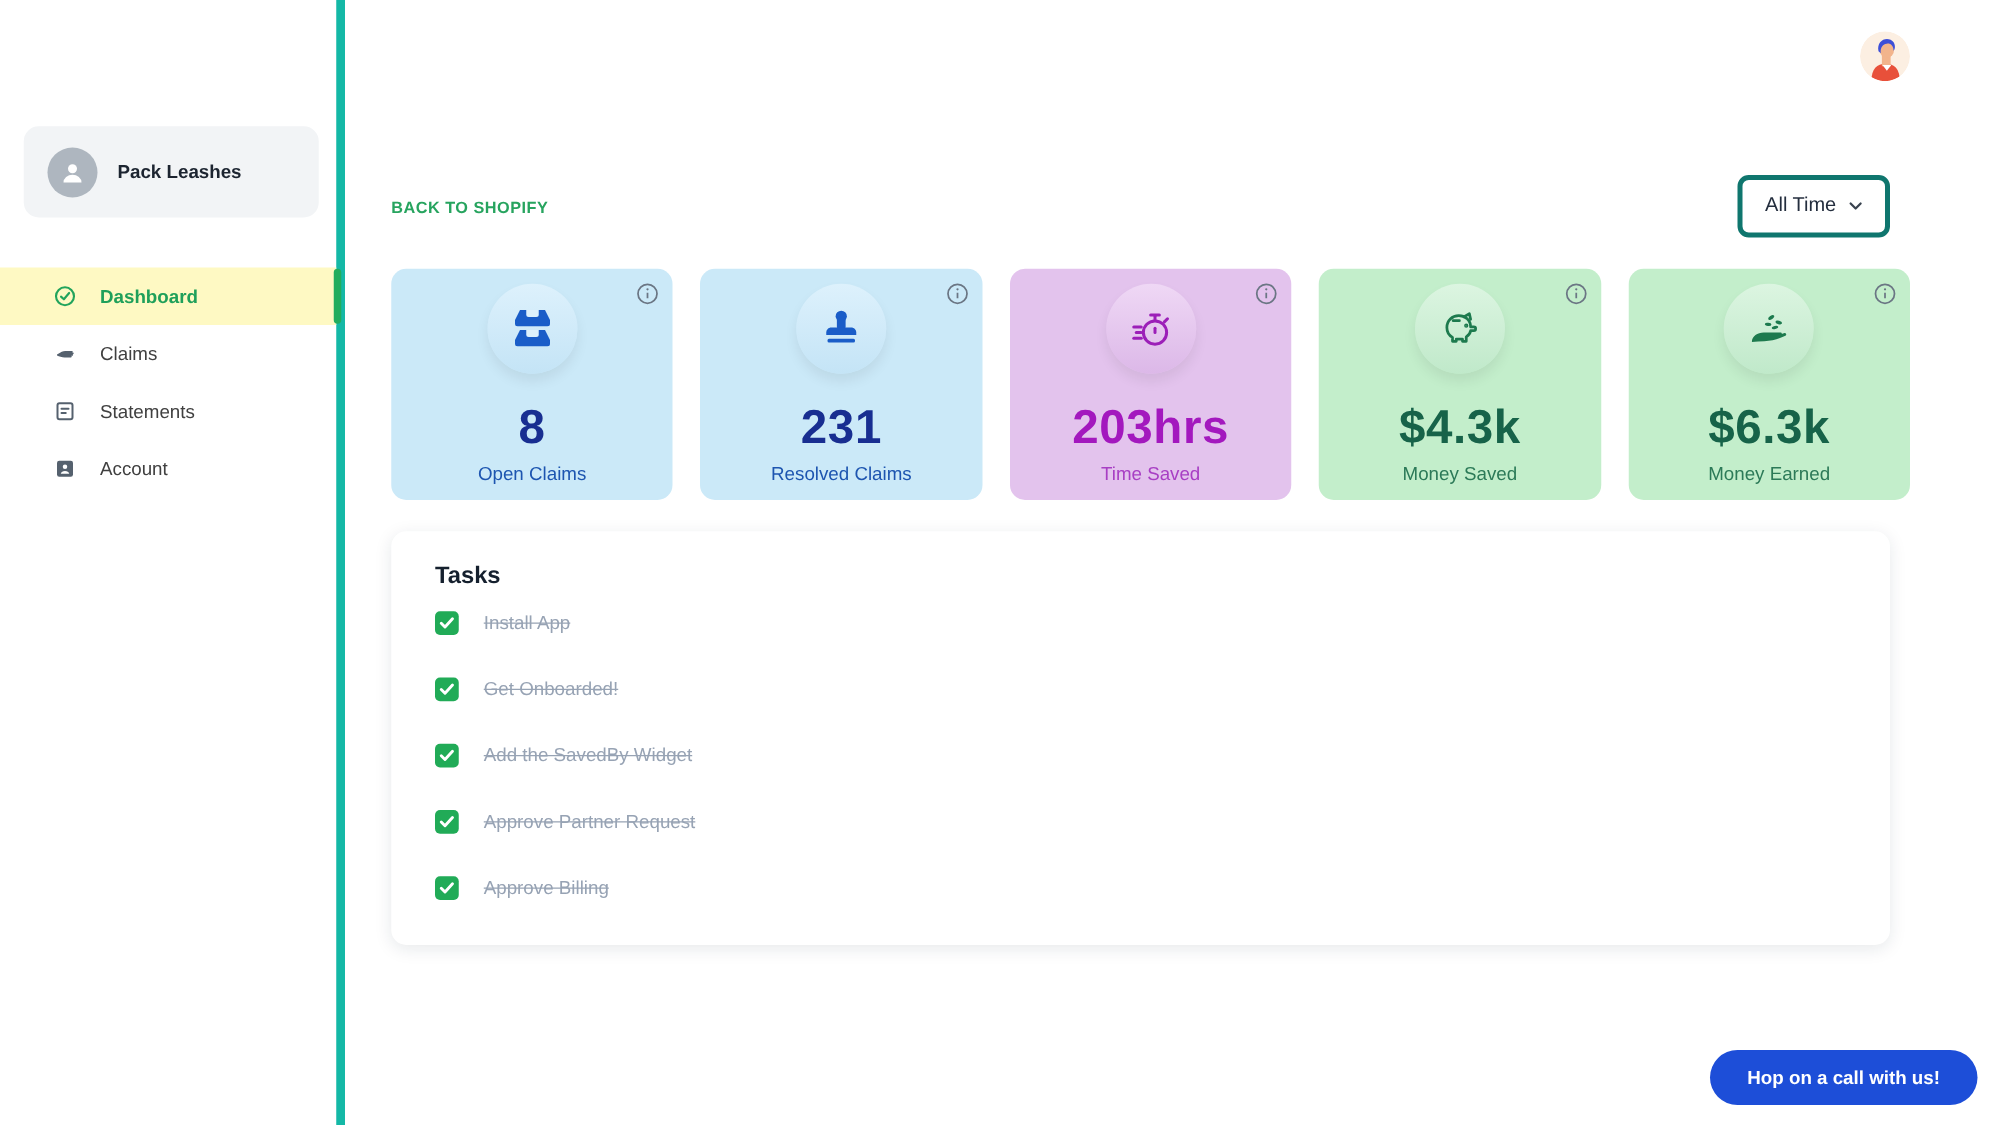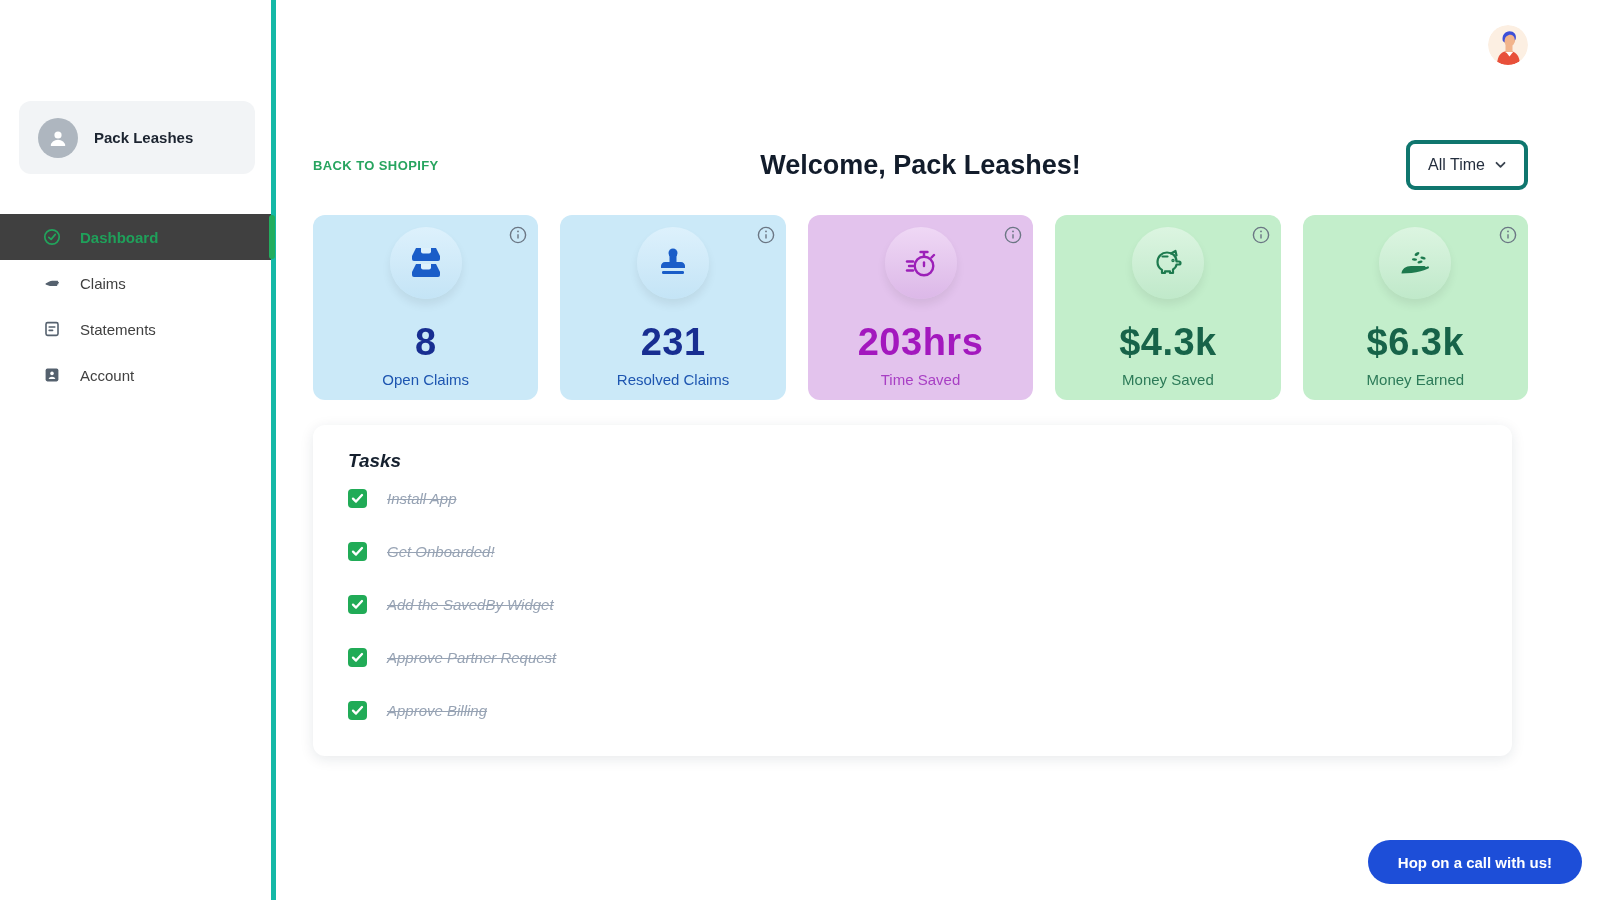--- a/index.html
+++ b/index.html
@@ -1,43 +1,43 @@
 <!DOCTYPE html>
 <html><head>
 <meta charset="utf-8">
 <style>
   * { margin:0; padding:0; box-sizing:border-box; }
   html,body { width:1600px; height:900px; overflow:hidden; background:#fff;
     font-family:"Liberation Sans","DejaVu Sans",sans-serif; }
 
   
   .sidebar { position:absolute; left:0; top:0; width:276px; height:900px;
-    background:#fff; border-right:5px solid #14b8a6; }
+    background:#fff; border-right:7px solid #14b8a6; }
   .merchant-card { position:absolute; left:19px; top:101px; width:236px; height:73px;
     background:#f2f4f6; border-radius:12px; display:flex; align-items:center; padding-left:19px; }
   .merchant-avatar { width:40px; height:40px; border-radius:50%; background:#aeb6bf;
     display:flex; align-items:center; justify-content:center; flex:0 0 auto; }
   .merchant-name { margin-left:16px; font-size:15px; font-weight:700; color:#1c2430; }
 
   .nav { position:absolute; left:0; top:214px; width:100%; }
   .nav-item { position:relative; height:46px; display:flex; align-items:center;
     padding-left:43px; cursor:pointer; color:#404040; font-size:15px; }
   .nav-item .nav-icon { width:18px; height:18px; margin-right:19px; display:flex; }
-  .nav-item.active { background:#404040; color:#1fa05a; font-weight:700; }
+  .nav-item.active { background:#fef9c3; color:#1fa05a; font-weight:700; }
   .nav-item.active::after { content:""; position:absolute; right:-4px; top:1px; bottom:1px;
     width:6px; background:#22ad5e; border-radius:3px; }
 
   
   .main { position:absolute; left:277px; top:0; right:0; bottom:0; }
   .content-col { position:absolute; left:36px; width:1215px; top:0; bottom:0; }
 
   .top-avatar { position:absolute; top:25px; right:0; width:40px; height:40px;
     border-radius:50%; overflow:hidden; cursor:pointer; }
 
-  .header-row { position:absolute; top:140px; left:0; right:0; height:50px;
+  .header-row { position:absolute; top:140px; left:0; right:16px; height:50px;
     display:flex; align-items:center; }
   .back-link { font-size:13px; font-weight:600; letter-spacing:.4px; color:#27a45f;
     cursor:pointer; }
   .page-title { position:absolute; left:50%; transform:translateX(-50%);
     font-size:27px; font-weight:700; color:#121c2b; white-space:nowrap; }
   .time-filter { margin-left:auto; height:50px; padding:0 18px; background:#fff;
     border:4px solid #0f766e; border-radius:9px; display:flex; align-items:center;
     gap:10px; cursor:pointer; font-size:16px; color:#242e3e; font-weight:500; }
 
   
@@ -50,21 +50,21 @@
   .stat-circle { width:72px; height:72px; margin:12px auto 0; border-radius:50%;
     background:linear-gradient(180deg,var(--c1),var(--c2));
     box-shadow:0 6px 10px rgba(0,0,0,0.07); display:flex; align-items:center; justify-content:center; }
   .stat-value { margin-top:22px; font-size:38px; font-weight:800; color:var(--num); letter-spacing:.5px; }
   .stat-label { margin-top:7px; font-size:15px; font-weight:500; color:var(--lbl); }
   .info-btn { position:absolute; top:11px; right:11px; width:18px; height:18px; cursor:pointer; }
 
   
   .tasks-card { position:absolute; top:425px; left:0; right:16px; height:331px;
     background:#fff; border-radius:12px; box-shadow:0 3px 14px rgba(20,40,60,0.10);
-    padding:25px 25px 0 35px;font-style:italic; }
+    padding:25px 25px 0 35px; }
   .tasks-title { font-size:19px; font-weight:700; color:#15202e; }
   .task-row { height:53px; display:flex; align-items:center; }
   .task-row:first-of-type { margin-top:8px; }
   .task-check { width:19px; height:19px; border-radius:4px; background:#21ab57;
     display:flex; align-items:center; justify-content:center; cursor:pointer; flex:0 0 auto; }
   .task-label { margin-left:20px; font-size:15px; color:#97a3b4; text-decoration:line-through; }
 
   
   .chat-btn { position:absolute; right:18px; bottom:16px; height:44px; padding:0 30px;
     background:#1d4ed8; border:none; border-radius:22px; color:#fff; font-size:15px;
@@ -141,21 +141,20 @@
           <path d="M17.5 28 L17.5 19 L24.5 19 L24.5 28 Z" fill="#f2b48c"></path>
           <ellipse cx="21.5" cy="14.5" rx="5.8" ry="6.8" fill="#f2b48c"></ellipse>
           <path d="M14.8 16 C13.2 8.5 19.5 4.5 24.5 6.8 C28.8 8.8 28.5 14.5 26.8 15.5 C27 11 23.5 8.8 20.3 10.2 C17.5 11.4 16.3 13.5 16.6 17.5 Z" fill="#3d4fd8"></path>
           <path d="M18 27 L21.5 31.5 L25 27 Z" fill="#fff"></path>
         </g>
       </svg>
     </div>
 
     <div class="header-row">
       <a class="back-link">BACK TO SHOPIFY</a>
-      <h1 class="page-title">Welcome, Pack Leashes!</h1>
       <div class="time-filter">
         <span>All Time</span>
         <svg width="11" height="8" viewBox="0 0 11 8">
           <path d="M1.5 1.8 L5.5 5.8 L9.5 1.8" fill="none" stroke="#39434f" stroke-width="1.8" stroke-linecap="round" stroke-linejoin="round"></path>
         </svg>
       </div>
     </div>
 
     <div class="stats-row">
 

